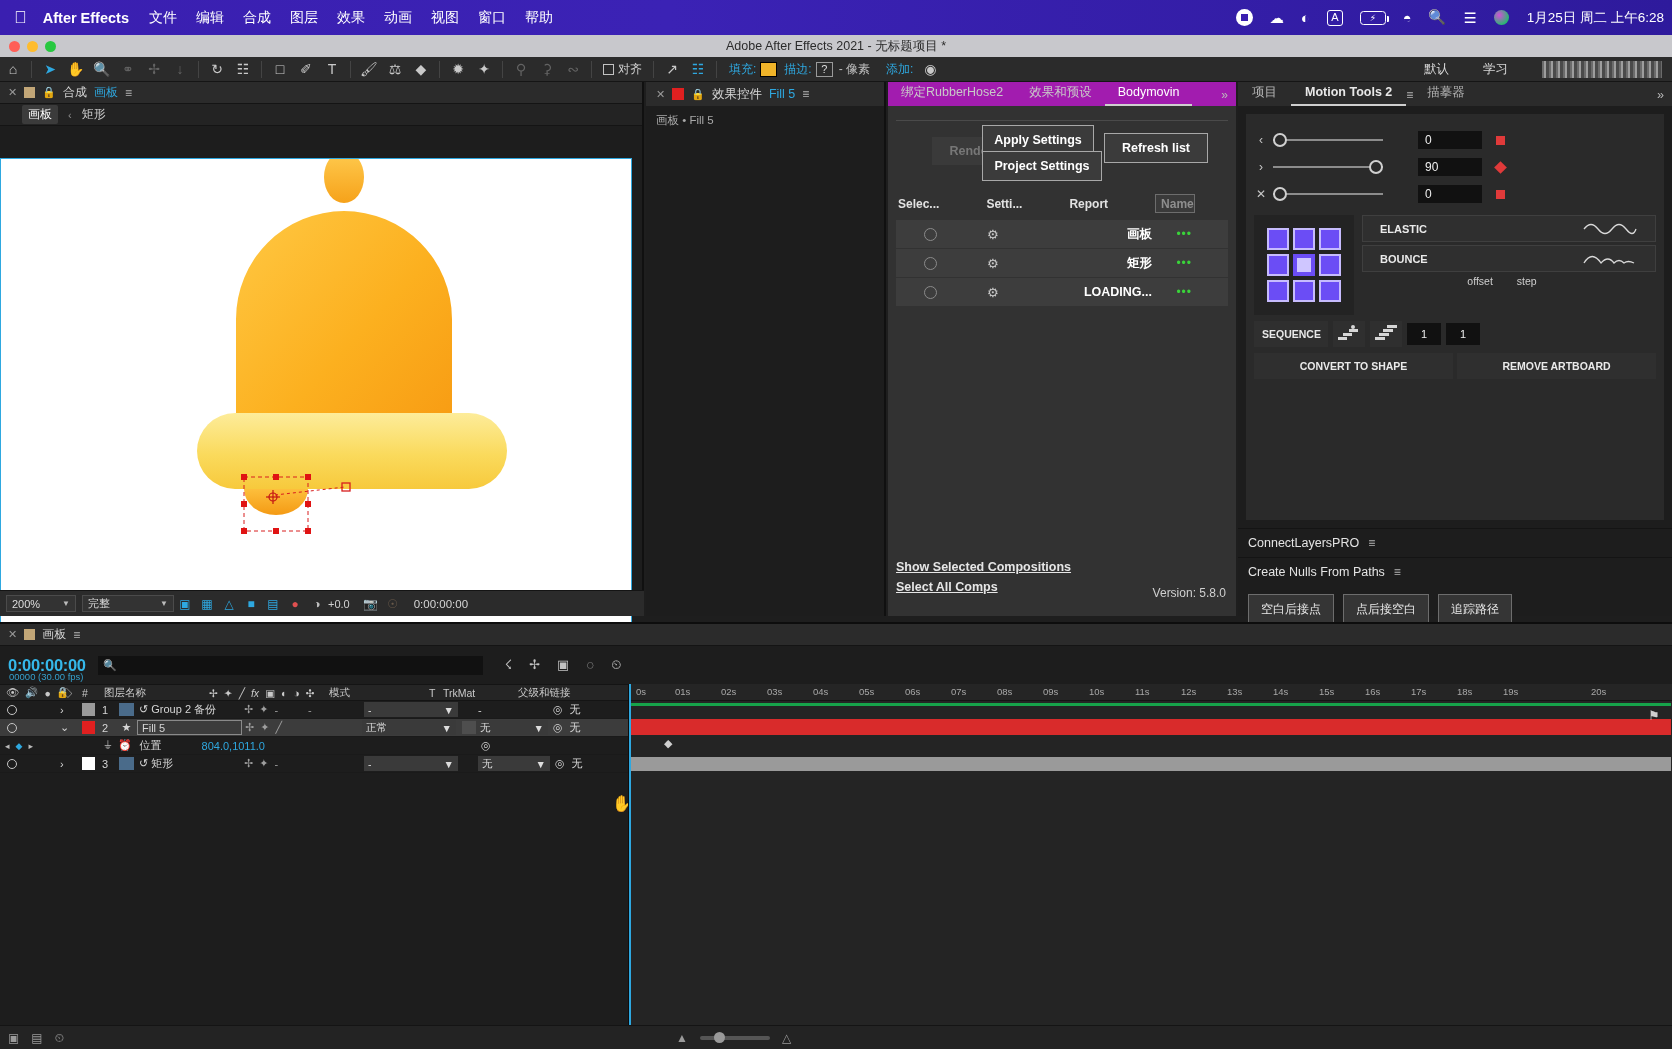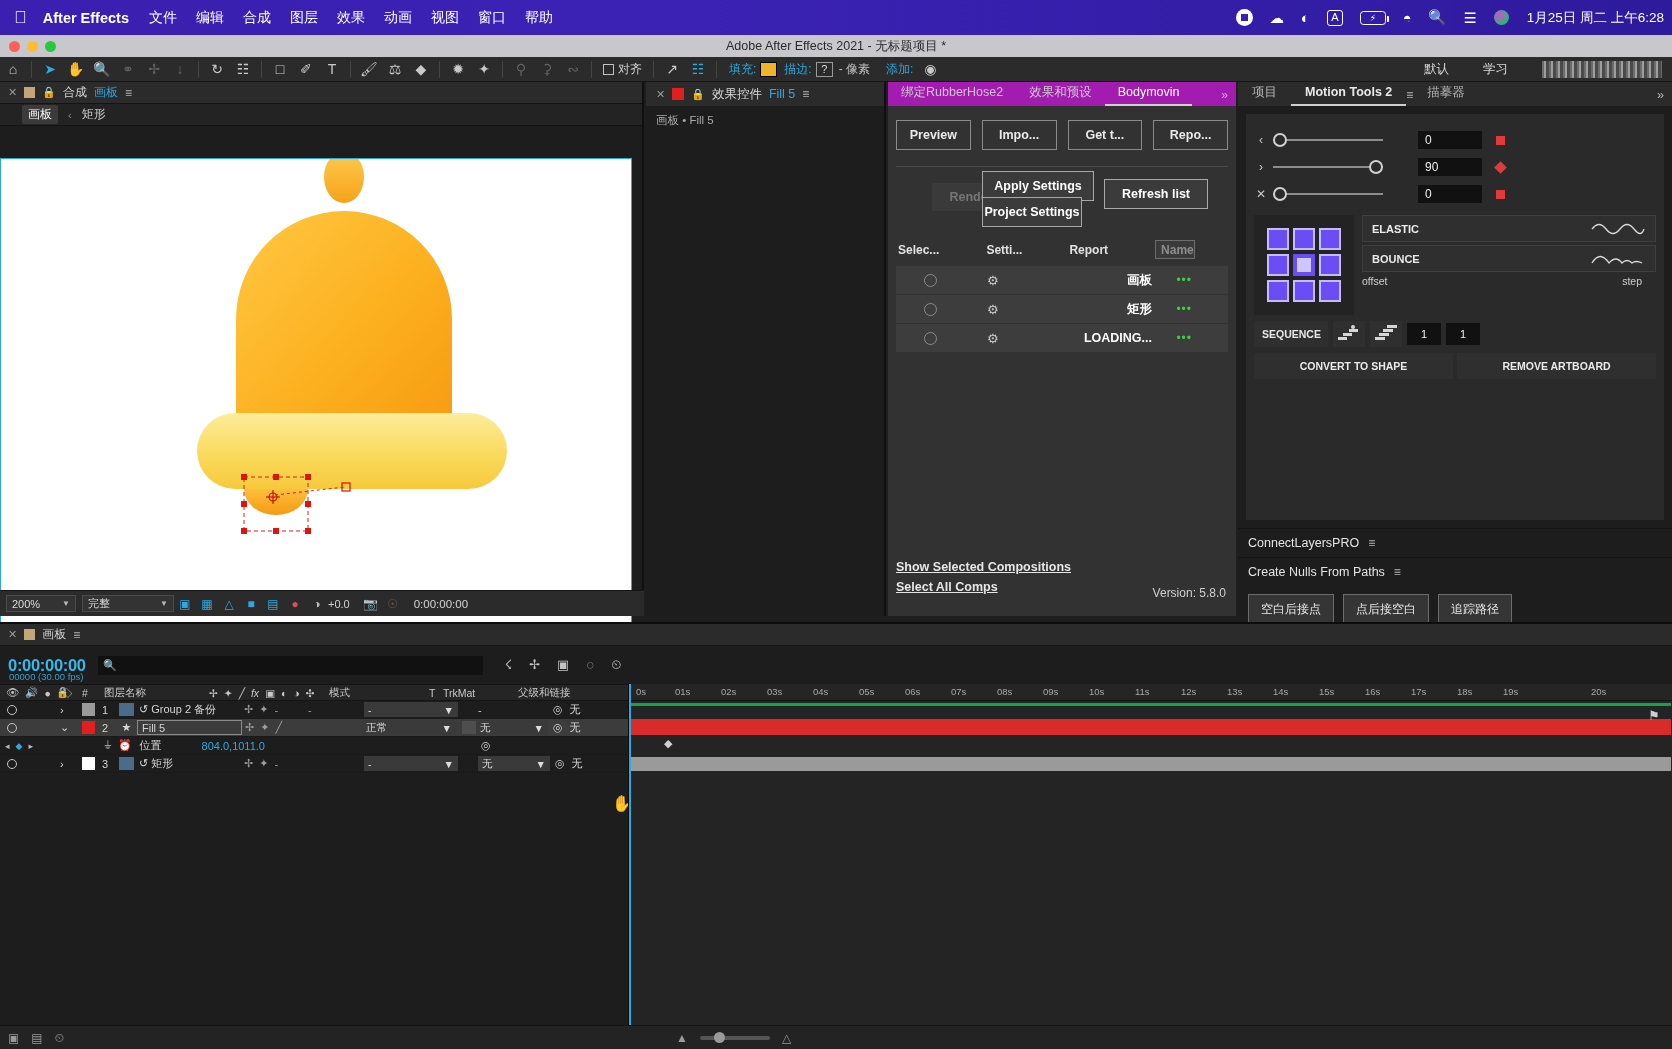--- a/index.html
+++ b/index.html
@@ -100,21 +100,21 @@
   .bm-chev { margin-left:auto; color:#bbb; padding:0 8px 4px 0; font-size:12px; }
   .bm-body { position:relative; height:510px; padding:14px 8px 0 8px; }
   .bm-btnrow { display:flex; gap:11px; margin-bottom:16px; }
   .bm-btn { border:1px solid #8b8b8b; color:#eaeaea; font-size:12.5px; font-weight:bold;
     padding:7px 0; width:78px; text-align:center; background:#323232; }
   .bm-row2 { position:relative; height:58px; border-top:1px solid #4a4a4a; padding-top:12px; }
   .bm-render { position:absolute; left:36px; top:16px; width:78px; padding:7px 0; text-align:center;
     background:#3a3a3a; color:#777; font-size:12.5px; font-weight:bold; }
   .bm-apply { position:absolute; left:86px; top:4px; width:112px; padding:7px 0; text-align:center;
     border:1px solid #a8a8a8; background:#3b3b3b; color:#fff; font-size:12.5px; font-weight:bold; }
-  .bm-proj { position:absolute; left:86px; top:30px; width:100px; padding:7px 0; text-align:center;
+  .bm-proj { position:absolute; left:86px; top:30px; width:120px; padding:7px 0; text-align:center;
     border:1px solid #a8a8a8; background:#3b3b3b; color:#fff; font-size:12.5px; font-weight:bold; }
   .bm-refresh { position:absolute; left:208px; top:12px; width:104px; padding:7px 0; text-align:center;
     border:1px solid #a8a8a8; background:#3b3b3b; color:#fff; font-size:12.5px; font-weight:bold; }
   .bm-colhead { display:flex; align-items:center; font-size:12px; font-weight:bold; color:#e2e2e2;
     margin-top:16px; padding:0 2px;gap:47px; }
   .bm-colhead .c1{width:62px;} .bm-colhead .c2{width:62px;} .bm-colhead .c3{width:58px;}
   .bm-name { width:85px; height:19px; border:1px solid #6d6d6d; background:#3a3a3a;
     color:#8e8e8e; font-size:12px; padding-left:5px; line-height:18px; }
   .bm-dest { margin-left:8px; color:#e2e2e2; font-size:12px; font-weight:bold; white-space:nowrap; }
   .bm-list { margin-top:7px; }
@@ -153,23 +153,23 @@
   .mt-dia { width:9px;height:9px;background:#e03a3a; margin-left:14px; transform:rotate(45deg);}
   .mt-mid { display:flex; margin-top:12px; gap:8px; }
   .mt-anchor { width:100px; height:100px; background:#232323; display:flex; align-items:center;
     justify-content:center; }
   .mt-grid { display:grid; grid-template-columns:repeat(3,22px); grid-template-rows:repeat(3,22px);
     gap:4px; }
   .mt-grid div { background:#6b4df5; border:2px solid #c6bbfd; }
   .mt-grid div.mid { background:#cfc6ff; border:4px solid #6b4df5; }
   .mt-rightcol { flex:1; }
   .mt-rbtn { border:1px solid #3f3f3f; background:#2f2f2f; color:#eaeaea; font-size:11px;
-    font-weight:bold; padding:6px 9px; display:flex; align-items:center; justify-content:space-between;
+    font-weight:bold; padding:6px 17px; display:flex; align-items:center; justify-content:space-between;
     margin-bottom:3px; }
-  .mt-os { display:flex; justify-content:space-between; gap:24px; font-size:10.5px; color:#cfcfcf;
+  .mt-os { display:flex; justify-content:center; gap:24px; font-size:10.5px; color:#cfcfcf;
     padding-right:14px; margin-top:3px;}
   .mt-seqrow { display:flex; align-items:center; margin-top:6px; gap:5px; }
   .mt-seqlabel { background:#2f2f2f; color:#e8e8e8; font-size:10.5px; font-weight:bold;
     padding:7px 8px; width:74px; }
   .mt-seqico { width:32px; height:26px; background:#2f2f2f; display:flex; align-items:center;
     justify-content:center; color:#ddd; }
   .mt-num { width:34px; height:22px; background:#111; color:#eee; font-size:11px;
     display:flex; align-items:center; justify-content:center; }
   .mt-brow { display:flex; gap:4px; margin-top:6px; }
   .mt-b { background:#2f2f2f; color:#eaeaea; font-size:10.5px; font-weight:bold;
@@ -418,26 +418,20 @@
   </div>
 
   <div class="bm-panel">
     <div class="bm-tabbar">
       <span class="bm-tab">绑定RubberHose2</span>
       <span class="bm-tab">效果和预设</span>
       <span class="bm-tab active">Bodymovin</span>
       <span class="bm-chev">»</span>
     </div>
     <div class="bm-body">
-      <div class="bm-btnrow">
-        <span class="bm-btn">Preview</span>
-        <span class="bm-btn">Impo...</span>
-        <span class="bm-btn">Get t...</span>
-        <span class="bm-btn">Repo...</span>
-      </div>
       <div class="bm-row2">
         <span class="bm-render">Render</span>
         <span class="bm-apply">Apply Settings</span>
         <span class="bm-proj">Project Settings</span>
         <span class="bm-refresh">Refresh list</span>
       </div>
       <div class="bm-colhead">
         <span class="c1">Selec...</span>
         <span class="c2">Setti...</span>
         <span class="c3">Report</span>

